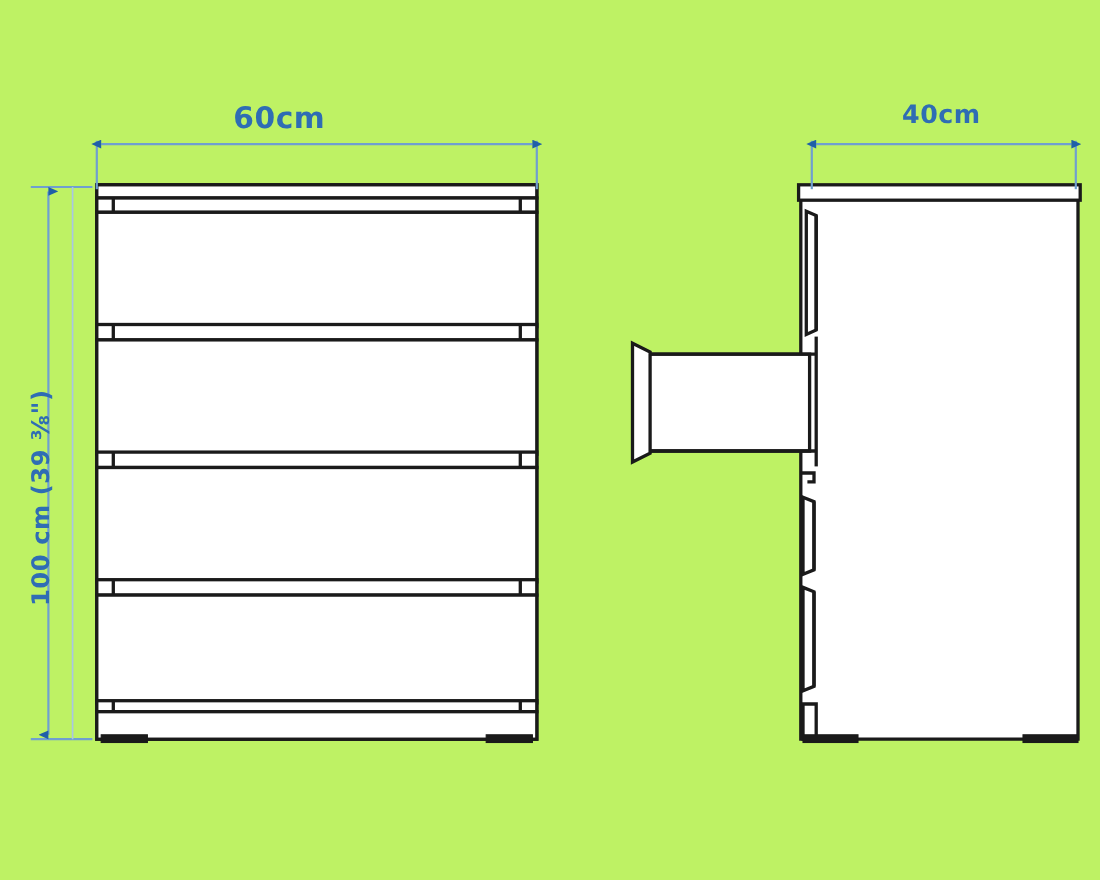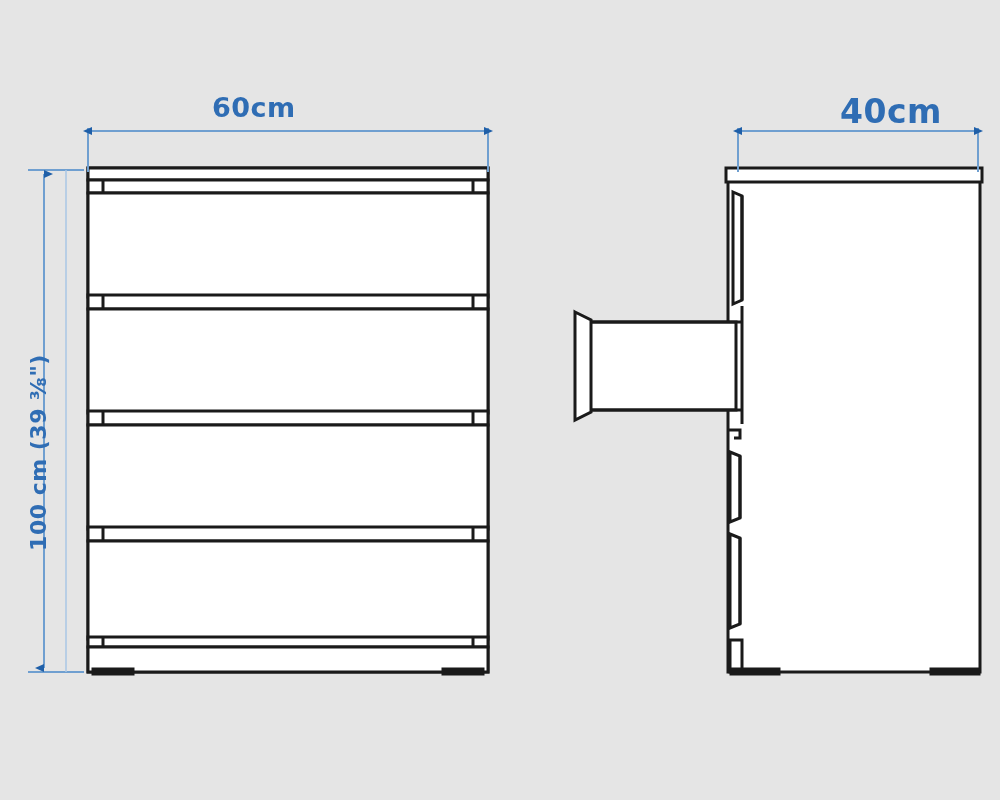--- a/index.html
+++ b/index.html
@@ -12,21 +12,21 @@
     width: 1000px;
     height: 800px;
     font-family: "DejaVu Sans", "Liberation Sans", sans-serif;
     overflow: hidden;
     position: relative;
   }
   #stage {
     position: relative;
     width: 1000px;
     height: 800px;
-    background: #e5e5e5;
+    background: #bef264;
   }
   #drawing {
     position: absolute;
     left: 0;
     top: 0;
     width: 1000px;
     height: 800px;
     display: block;
   }
   .dim-label {
@@ -36,23 +36,23 @@
     letter-spacing: 0.5px;
     white-space: nowrap;
     -webkit-font-smoothing: antialiased;
   }
   #label-width {
     left: 212px;
     top: 92px;
     font-size: 27px;
   }
   #label-depth {
-    left: 840px;
+    left: 820px;
     top: 92px;
-    font-size: 33px;
+    font-size: 23px;
   }
   #label-height {
     left: -62px;
     top: 440px;
     font-size: 22px;
     width: 200px;
     text-align: center;
     transform: rotate(-90deg);
     transform-origin: 50% 50%;
   }

